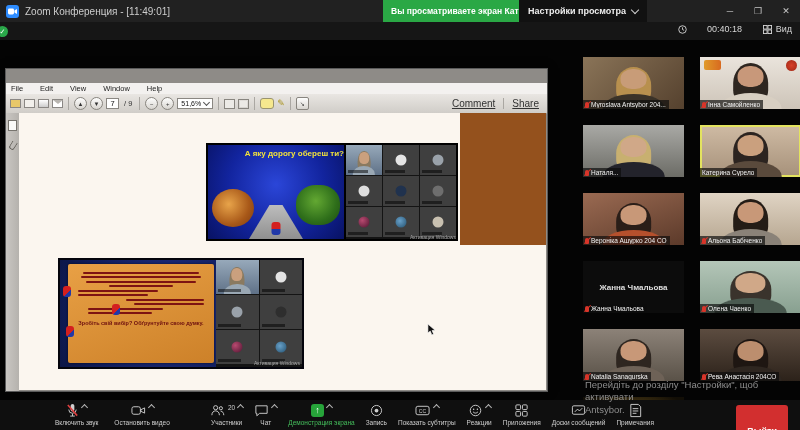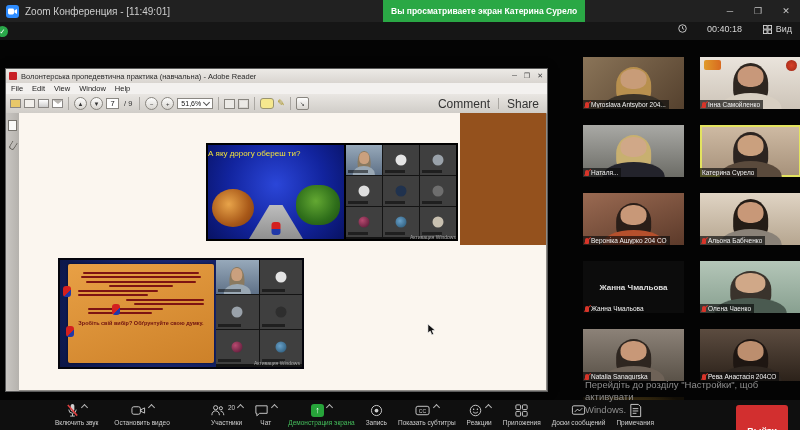--- a/index.html
+++ b/index.html
@@ -14,33 +14,33 @@
               font-size:8.5px;font-weight:bold;display:flex;align-items:center;white-space:nowrap;}
   .viewsettings{position:absolute;left:519px;top:0;height:22px;padding:0 9px;background:#111;color:#ededed;
                 font-size:9px;font-weight:bold;display:flex;align-items:center;gap:6px;white-space:nowrap;cursor:default;}
   .caret-down{width:5px;height:5px;border-right:1px solid #cfcfcf;border-bottom:1px solid #cfcfcf;transform:rotate(45deg);margin-top:-3px;}
   .winctl{position:absolute;right:0;top:0;height:22px;display:flex;align-items:center;}
   .winctl span{width:28px;text-align:center;color:#c6c6c6;font-size:9px;line-height:22px;}
   
   .statusbar{position:absolute;left:0;top:22px;width:800px;height:18px;background:#161616;}
   .shield{position:absolute;left:-3px;top:4px;width:11px;height:11px;border-radius:50%;background:#2aa84a;color:#fff;
           font-size:7px;line-height:11px;text-align:center;}
-  .clockwrap{position:absolute;right:58px;top:2px;display:flex;gap:20px;color:#d6d6d6;font-size:9px;}
+  .clockwrap{position:absolute;right:58px;top:2px;display:flex;align-items:center;gap:20px;color:#d6d6d6;font-size:9px;}
   .viewbtn{position:absolute;right:8px;top:2px;display:flex;align-items:center;gap:4px;color:#d6d6d6;font-size:9px;}
   
   .reader{position:absolute;left:5px;top:68px;width:543px;height:324px;background:#8e8b87;border:1px solid #5a5a5a;
           box-sizing:border-box;box-shadow:0 0 8px rgba(0,0,0,.6);}
   .rd-title{position:absolute;left:0;top:0;right:0;height:14px;background:linear-gradient(#eceae6,#d9d5d0);
             border-bottom:1px solid #b3b0ab;display:flex;align-items:center;}
   .rd-appicon{width:8px;height:8px;background:#c81f25;border-radius:1px;margin-left:3px;flex:0 0 auto;}
   .rd-title-text{font-size:7.5px;color:#2a2a2a;margin-left:4px;white-space:nowrap;overflow:hidden;}
   .rd-winctl{margin-left:auto;display:flex;gap:7px;padding-right:4px;}
   .rd-winctl span{font-size:7px;color:#444;}
   .rd-menu{position:absolute;left:0;top:14px;right:0;height:11px;background:#f3f1ef;border-bottom:1px solid #d8d5d0;
-           display:flex;gap:9px;align-items:center;padding-left:5px;}
+           display:flex;gap:17px;align-items:center;padding-left:5px;}
   .rd-menu span{font-size:7.5px;color:#222;}
   .rd-tools{position:absolute;left:0;top:25px;right:0;height:19px;background:linear-gradient(#e9e6e2,#d0cdc8);
             border-bottom:1px solid #a19e99;display:flex;align-items:center;gap:3px;padding-left:4px;}
   .tsep{width:1px;height:13px;background:#aaa7a2;margin:0 2px;}
   .tico{width:11px;height:9px;border:1px solid #8a8784;background:#f2f0ec;box-sizing:border-box;}
   .tico.folder{background:#e8c86a;}
   .tico.print{background:linear-gradient(#fff,#ccc);}
   .tico.env{background:#fff;position:relative;}
   .tico.env::after{content:"";position:absolute;left:0;top:0;border:4px solid transparent;border-top:4px solid #b8b5b0;border-width:4px 5px 0 5px;}
   .cbtn{width:11px;height:11px;border:1px solid #88857f;border-radius:50%;background:linear-gradient(#fdfdfc,#d8d5d0);
@@ -48,35 +48,35 @@
   .pgbox{width:13px;height:11px;background:#fff;border:1px solid #8a8782;font-size:7.5px;color:#111;
          display:flex;align-items:center;justify-content:center;box-sizing:border-box;}
   .pgtotal{font-size:7.5px;color:#333;margin:0 2px;}
   .zoombox{height:11px;background:#fff;border:1px solid #8a8782;font-size:7px;color:#111;display:flex;
            align-items:center;padding:0 3px;gap:3px;box-sizing:border-box;}
   .vico{width:11px;height:10px;border:1px solid #88857f;background:#eceae6;box-sizing:border-box;}
   .vico.inner{background:#eceae6 content-box;padding:1px;border-color:#88857f;}
   .bub{width:12px;height:9px;background:#f6e88e;border:1px solid #9a9470;border-radius:3px;}
   .pen{font-size:9px;color:#a89018;line-height:9px;}
   .rd-right{margin-left:auto;display:flex;align-items:center;gap:8px;padding-right:8px;}
-  .rd-right span{font-size:12px;color:#333;}
+  .rd-right span{font-size:10px;color:#333;text-decoration:underline;}
   .rd-rsep{width:1px;height:11px;background:#aaa7a2;}
   .rd-side{position:absolute;left:0;top:44px;bottom:0;width:13px;background:linear-gradient(90deg,#c9c6c2,#b5b2ad);
            border-right:1px solid #98958f;display:flex;flex-direction:column;align-items:center;gap:10px;padding-top:7px;}
   .pico{width:7px;height:9px;background:#fafaf8;border:1px solid #77746e;}
   .clip{width:4px;height:8px;border:1.4px solid #66635d;border-top:none;border-radius:0 0 3px 3px;transform:rotate(32deg);}
   
   .page{position:absolute;left:13px;top:44px;right:1px;bottom:1px;background:#fbf6ef;overflow:hidden;}
   .pg-heading{position:absolute;left:28px;top:6px;width:408px;text-align:center;
               font-family:"Liberation Serif","DejaVu Serif",serif;font-weight:bold;font-size:15px;color:#17120d;}
   .brown{position:absolute;right:0;top:0;width:86px;height:132px;background:#94511d;}
   
   .shot1{position:absolute;left:187px;top:30px;width:252px;height:98px;background:#000;padding:2px;box-sizing:border-box;display:flex;gap:2px;}
   .sl1{position:relative;flex:0 0 136px;background:radial-gradient(circle at 50% 42%,#2b46d8 0%,#12249e 55%,#081263 100%);overflow:hidden;}
-  .sl1-cap{position:absolute;left:0;top:4px;width:100%;text-align:left;font-size:8px;font-weight:normal;color:#f2e23c;}
+  .sl1-cap{position:absolute;left:0;top:4px;width:100%;text-align:right;font-size:8px;font-weight:bold;color:#f2e23c;}
   .road{position:absolute;left:50%;bottom:0;transform:translateX(-50%);width:54px;height:34px;
         background:linear-gradient(#bdbdbd,#8f8f8f);clip-path:polygon(38% 0,62% 0,100% 100%,0 100%);}
   .food{position:absolute;left:4px;bottom:12px;width:42px;height:38px;border-radius:50%;
         background:radial-gradient(circle at 40% 40%,#e8a44a,#a85818 60%,#7a3a10);}
   .veg{position:absolute;right:4px;bottom:14px;width:44px;height:40px;border-radius:45%;
        background:radial-gradient(circle at 45% 40%,#63a832 0%,#2e6e1a 60%,#1c4a10);}
   .spidey{position:absolute;left:50%;bottom:4px;transform:translateX(-50%);width:9px;height:13px;border-radius:3px;
           background:linear-gradient(#d41f1f 55%,#2038a8 55%);}
   .spidey2{position:absolute;width:8px;height:11px;border-radius:3px;background:linear-gradient(135deg,#d41f1f 60%,#2038a8 60%);}
   .mgrid{flex:1;display:grid;grid-template-columns:repeat(3,1fr);grid-auto-rows:30px;gap:1px;background:#141414;}
@@ -148,20 +148,24 @@
 
   <div class="titlebar">
     <div class="zicon">
       <svg width="9" height="7" viewBox="0 0 9 7">
           <rect x="0" y="0.5" width="6" height="6" rx="1.4" fill="#fff"></rect>
           <path d="M6.4 2.6 L9 1 V6 L6.4 4.4Z" fill="#fff"></path>
         </svg>
     </div>
     <span class="apptitle">Zoom Конференция - [11:49:01]</span>
     <div class="viewbanner">Вы просматриваете экран Катерина Сурело</div>
+    <div class="viewsettings">
+      <span>Настройки просмотра</span>
+      <span class="caret-down"></span>
+    </div>
     <div class="winctl">
       <span>─</span>
       <span>❐</span>
       <span>✕</span>
     </div>
   </div>
 
   <div class="statusbar">
     <div class="shield">✓</div>
     <div class="clockwrap">
@@ -176,29 +180,20 @@
           <rect x="0.5" y="0.5" width="4" height="4" fill="none" stroke="#d6d6d6"></rect>
           <rect x="5.5" y="0.5" width="4" height="4" fill="none" stroke="#d6d6d6"></rect>
           <rect x="0.5" y="5.5" width="4" height="4" fill="none" stroke="#d6d6d6"></rect>
           <rect x="5.5" y="5.5" width="4" height="4" fill="none" stroke="#d6d6d6"></rect>
         </svg>
       <span>Вид</span>
     </div>
   </div>
 
   <div class="reader">
-    <div class="rd-title">
-      <div class="rd-appicon"></div>
-      <span class="rd-title-text">Волонтерська пропедевтична практика (навчальна) - Adobe Reader</span>
-      <div class="rd-winctl">
-        <span>─</span>
-        <span>❐</span>
-        <span>✕</span>
-      </div>
-    </div>
     <div class="rd-menu">
       <span>File</span>
       <span>Edit</span>
       <span>View</span>
       <span>Window</span>
       <span>Help</span>
     </div>
     <div class="rd-tools">
       <div class="tico folder"></div>
       <div class="tico"></div>
@@ -446,21 +441,21 @@
       <div class="plate">
           <span class="micoff"></span>
           <span class="nm">Валерія Сірченко 204 ...</span>
         </div>
     </div>
   </div>
 
   <div class="actwm">
     <div class="l2">
       <span>Перейдіть до розділу "Настройки", щоб активувати</span><br>
-      <span>Windows.</span>
+      <span>Antsybor.</span>
     </div>
   </div>
 
   <div class="bottombar">
     <div class="lgroup">
       <div class="ctl">
         <div class="icr">
           <svg width="13" height="15" viewBox="0 0 14 16">
               <rect x="5" y="1" width="4" height="8" rx="2" fill="#cfcfcf"></rect>
               <path d="M3 7a4 4 0 0 0 8 0" fill="none" stroke="#cfcfcf"></path>

